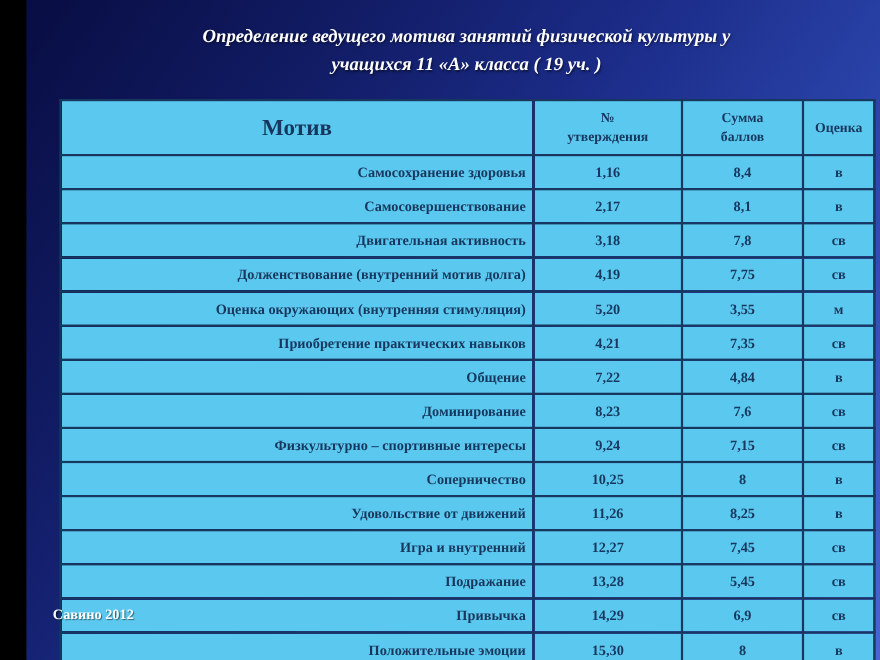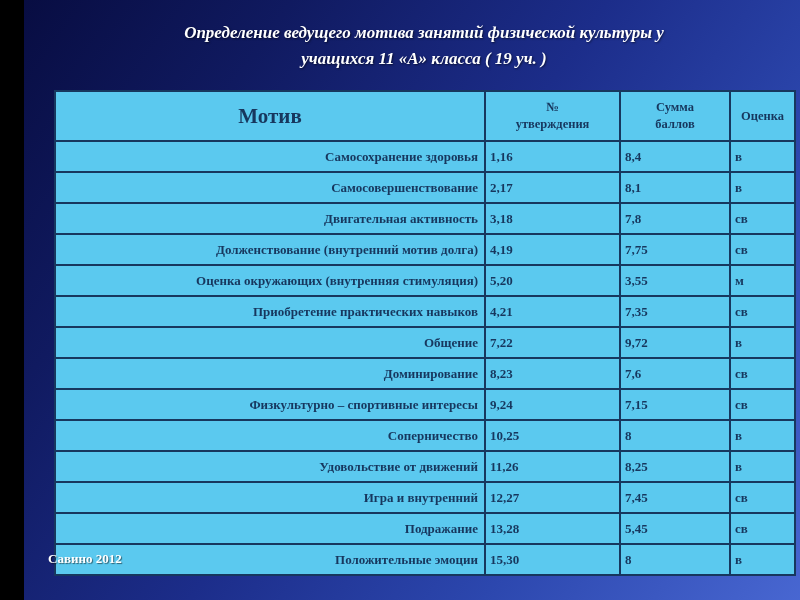--- a/index.html
+++ b/index.html
@@ -63,21 +63,21 @@
     line-height: 1.35;
     padding: 2px 4px;
   }
   td.c-left {
     text-align: right;
     font-size: 13px;
     padding: 2px 6px;
     height: 25px;
   }
   td.c-center {
-    text-align: left;
+    text-align: center;
     font-size: 13px;
     padding: 2px 4px;
     height: 25px;
   }
   .footer {
     position: absolute;
     left: 24px;
     top: 551px;
     color: var(--title-text, #ffffff);
     font-weight: bold;
@@ -145,21 +145,21 @@
         </tr>
         <tr>
           <td class="c-left">Приобретение практических навыков</td>
           <td class="c-center">4,21</td>
           <td class="c-center">7,35</td>
           <td class="c-center">св</td>
         </tr>
         <tr>
           <td class="c-left">Общение</td>
           <td class="c-center">7,22</td>
-          <td class="c-center">9,72</td>
+          <td class="c-center">4,84</td>
           <td class="c-center">в</td>
         </tr>
         <tr>
           <td class="c-left">Доминирование</td>
           <td class="c-center">8,23</td>
           <td class="c-center">7,6</td>
           <td class="c-center">св</td>
         </tr>
         <tr>
           <td class="c-left">Физкультурно – спортивные интересы</td>
@@ -185,20 +185,26 @@
           <td class="c-center">7,45</td>
           <td class="c-center">св</td>
         </tr>
         <tr>
           <td class="c-left">Подражание</td>
           <td class="c-center">13,28</td>
           <td class="c-center">5,45</td>
           <td class="c-center">св</td>
         </tr>
         <tr>
+          <td class="c-left">Привычка</td>
+          <td class="c-center">14,29</td>
+          <td class="c-center">6,9</td>
+          <td class="c-center">св</td>
+        </tr>
+        <tr>
           <td class="c-left">Положительные эмоции</td>
           <td class="c-center">15,30</td>
           <td class="c-center">8</td>
           <td class="c-center">в</td>
         </tr>
       </tbody>
   </table>
 
   <div class="footer">Савино 2012</div>
 

